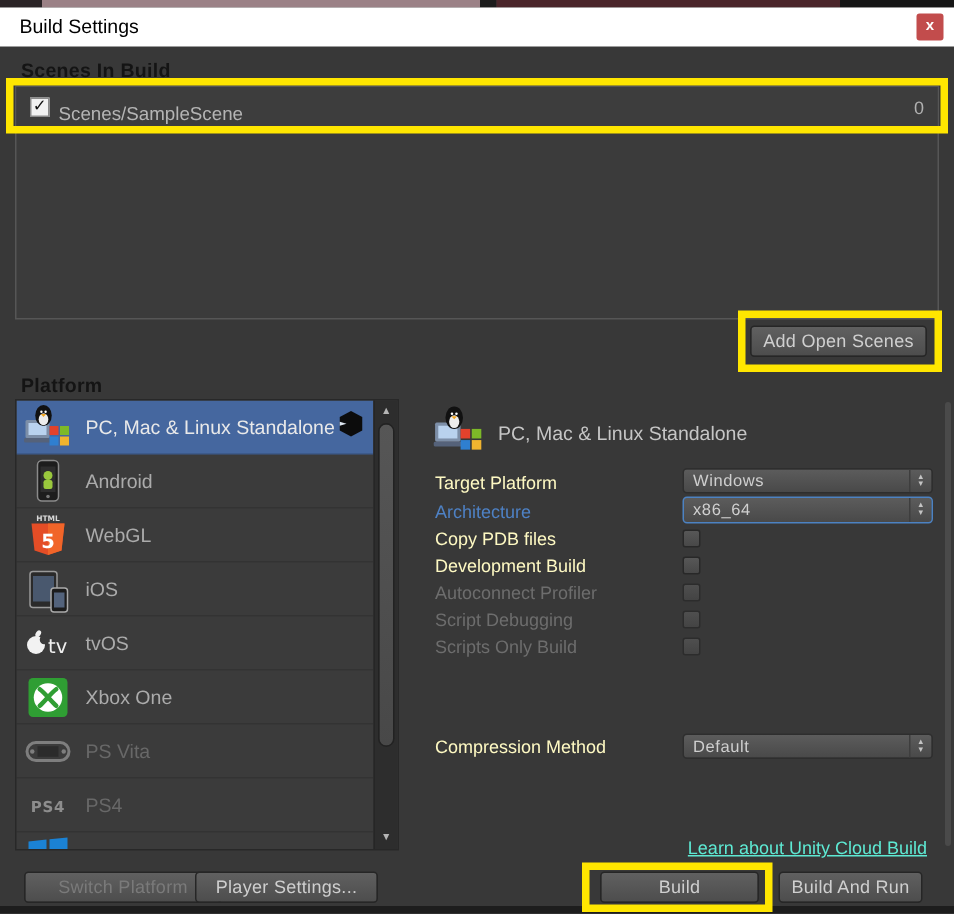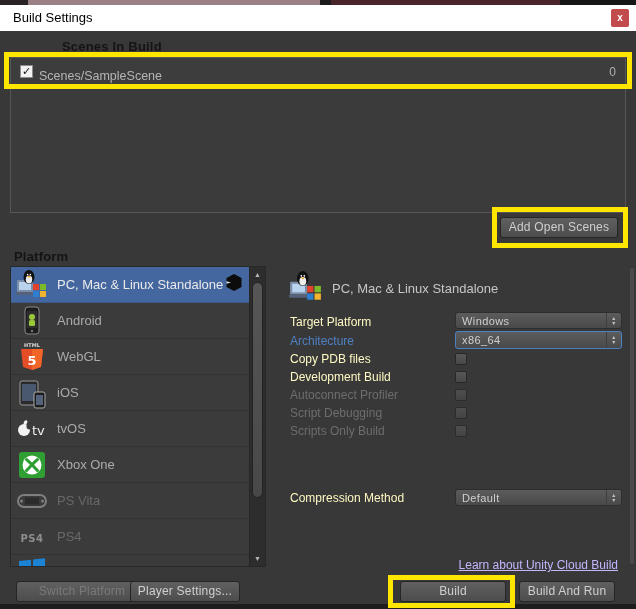--- a/index.html
+++ b/index.html
@@ -15,21 +15,21 @@
   .strip.s5 { left:560px; width:76px; background:#161616; }
 
   
   .titlebar { position:absolute; left:0; top:5px; width:636px; height:26px; background:#ffffff; }
   .titlebar .title { position:absolute; left:13px; top:0; line-height:26px; font-size:13px; color:#000; }
   .close-btn { position:absolute; left:611px; top:9px; width:18px; height:18px; background:#c24c4c;
                border-radius:2px; color:#fff; font-size:10px; font-weight:bold; text-align:center; line-height:18px; }
 
   
   .sec-header { position:absolute; font-size:13px; font-weight:bold; color:#141414; letter-spacing:.2px; }
-  .hdr-scenes { left:14px; top:39px;margin-left:48px; }
+  .hdr-scenes { left:14px; top:39px; }
   .hdr-platform { left:14px; top:249px; }
 
   
   .scenes-box { position:absolute; left:10px; top:57px; width:616px; height:156px;
                 background:#3b3b3b; border:1px solid #565656; }
   .scene-row { position:absolute; left:0; top:0; width:100%; height:27px; background:#3d3d3d;
                display:flex; align-items:center; padding:0 9px; }
   .scb { width:13px; height:13px; background:#f2f2f2; border:1px solid #8c8c8c; color:#111;
          font-size:11px; font-weight:bold; line-height:11px; text-align:center; flex:0 0 auto; }
   .scene-label { margin-left:6px; font-size:12.5px; color:#b5b5b5;margin-top:8px; }
@@ -71,33 +71,33 @@
   .dd.focus { border:1px solid #4c82c2; height:18px; }
   .dd .arrows { margin-left:auto; align-self:stretch; width:15px; border-left:1px solid #3e3e3e;
                 display:flex; flex-direction:column; align-items:center; justify-content:center;
                 font-size:6px; line-height:5px; color:#c4c4c4; }
   .dd .arrows::before { content:"▴"; } .dd .arrows::after { content:"▾"; }
 
   .cb { position:absolute; left:455px; width:12px; height:12px;
         background:linear-gradient(#575757,#484848); border:1px solid #282828; border-radius:2px; }
   .cb.dis { opacity:.75; }
 
-  .cloud-link { position:absolute; right:18px; top:558px; font-size:12px; color:#c4b5fd;
+  .cloud-link { position:absolute; right:18px; top:558px; font-size:12px; color:#5eead4;
                 text-decoration:underline; }
 
   .rscroll { position:absolute; left:630px; top:268px; width:4px; height:296px;
              background:#4a4a4a; border-radius:2px; }
 
   
   .btn { position:absolute; height:21px; background:linear-gradient(#606060,#4d4d4d);
          border:1px solid #262626; border-radius:3px; color:#cfcfcf; font-size:12px;
          text-align:center; line-height:19px; letter-spacing:.2px; }
   .btn.dis { color:#7a7a7a; }
   .btn-switch { left:16px; top:581px; width:132px; }
-  .btn-player { left:130px; top:581px; width:110px; }
+  .btn-player { left:130px; top:581px; width:122px; }
   .btn-addscenes { left:500px; top:217px; width:118px; }
   .btn-build { left:400px; top:581px; width:106px; }
   .btn-run { left:519px; top:581px; width:96px; }
 
   
   .hl { position:absolute; border:5px solid #ffe600; pointer-events:none; z-index:50; }
   .hl-scene { left:4px; top:52px; width:628px; height:37px; }
   .hl-add { left:492px; top:207px; width:136px; height:41px; }
   .hl-build { left:388px; top:575px; width:127px; height:33px; }
 

